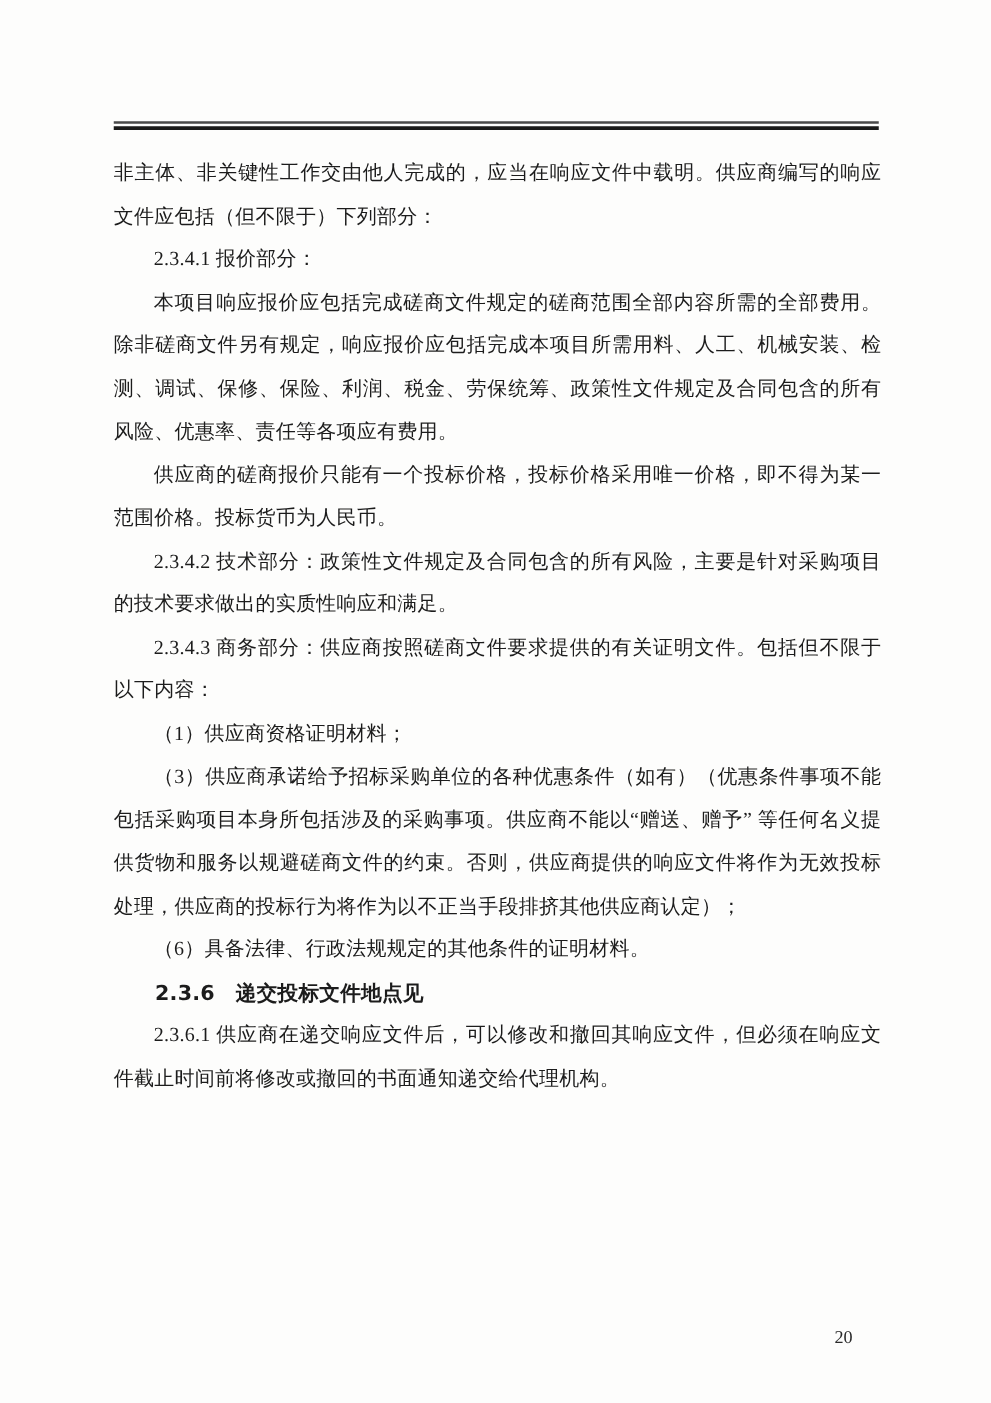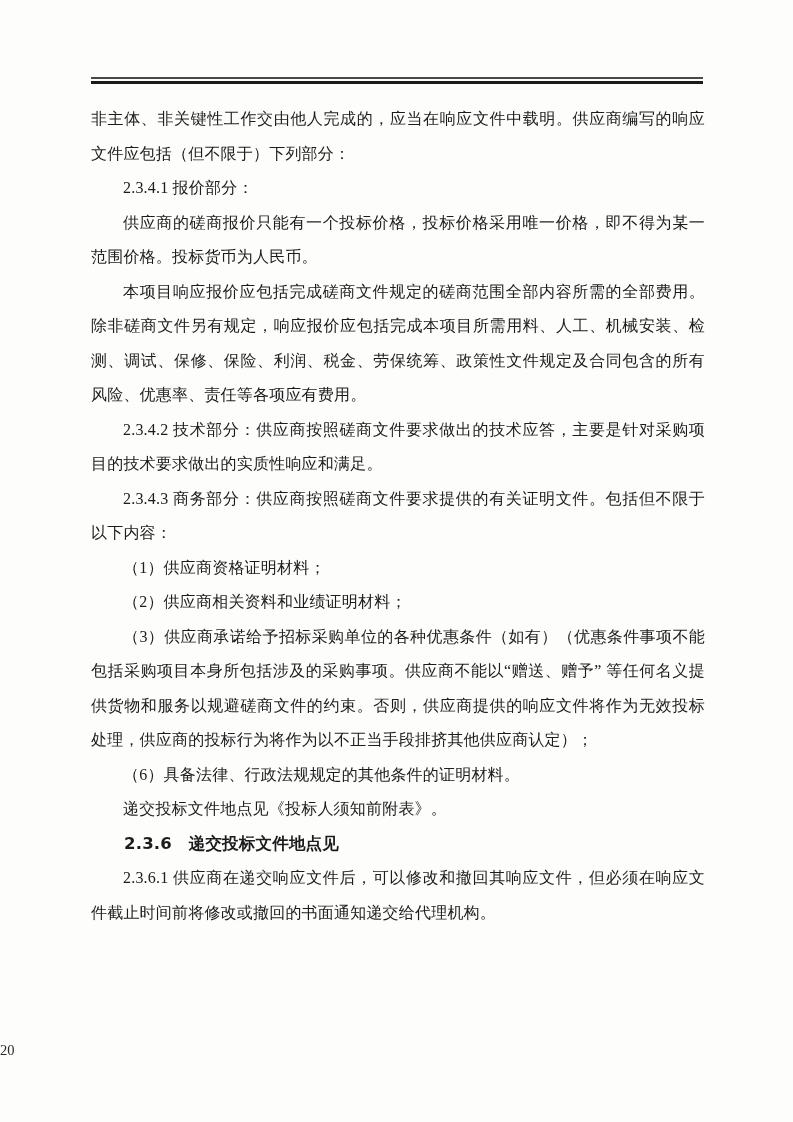--- a/index.html
+++ b/index.html
@@ -12,20 +12,21 @@
     background: #fdfdfc;
     position: relative;
     overflow: hidden;
     font-family: "Liberation Serif", "DejaVu Serif", serif;
     color: #1c1c1c;
   }
   .page {
     position: absolute;
     inset: 0;
     background: #fdfdfc;
+    margin-top: 20px;
   }
   .header-rule {
     position: absolute;
     left: 91px;
     top: 77px;
     width: 612px;
     height: 7px;
     box-sizing: border-box;
     border-top: 2px solid #4a4a4a;
     border-bottom: 3px solid #1a1a1a;
@@ -55,40 +56,38 @@
     text-indent: 2em;
     font-weight: bold;
     font-family: "DejaVu Sans", "Liberation Sans", sans-serif;
     font-size: 16.5px;
   }
   .footer {
     position: absolute;
     left: 0;
     top: 1042px;
     width: 682px;
-    text-align: left;
+    text-align: right;
     font-size: 14.5px;
     color: #2a2a2a;
     font-family: "Liberation Serif", "DejaVu Serif", serif;
   }
 </style>
 </head>
 <body>
 
 <div class="page">
   <div class="header-rule"></div>
   <div class="content">
       <p class="para flush">非主体、非关键性工作交由他人完成的，应当在响应文件中载明。供应商编写的响应文件应包括（但不限于）下列部分：</p>
       <p class="para indent">2.3.4.1 报价部分：</p>
+      <p class="para indent">本项目响应报价应包括完成磋商文件规定的磋商范围全部内容所需的全部费用。除非磋商文件另有规定，响应报价应包括完成本项目所需用料、人工、机械安装、检测、调试、保修、保险、利润、税金、劳保统筹、政策性文件规定及合同包含的所有风险、优惠率、责任等各项应有费用。</p>
       <p class="para indent">供应商的磋商报价只能有一个投标价格，投标价格采用唯一价格，即不得为某一范围价格。投标货币为人民币。</p>
-      <p class="para indent">本项目响应报价应包括完成磋商文件规定的磋商范围全部内容所需的全部费用。除非磋商文件另有规定，响应报价应包括完成本项目所需用料、人工、机械安装、检测、调试、保修、保险、利润、税金、劳保统筹、政策性文件规定及合同包含的所有风险、优惠率、责任等各项应有费用。</p>
-      <p class="para indent">2.3.4.2 技术部分：供应商按照磋商文件要求做出的技术应答，主要是针对采购项目的技术要求做出的实质性响应和满足。</p>
+      <p class="para indent">2.3.4.2 技术部分：政策性文件规定及合同包含的所有风险，主要是针对采购项目的技术要求做出的实质性响应和满足。</p>
       <p class="para indent">2.3.4.3 商务部分：供应商按照磋商文件要求提供的有关证明文件。包括但不限于以下内容：</p>
       <p class="para indent">（1）供应商资格证明材料；</p>
-      <p class="para indent">（2）供应商相关资料和业绩证明材料；</p>
       <p class="para indent">（3）供应商承诺给予招标采购单位的各种优惠条件（如有）（优惠条件事项不能包括采购项目本身所包括涉及的采购事项。供应商不能以“赠送、赠予” 等任何名义提供货物和服务以规避磋商文件的约束。否则，供应商提供的响应文件将作为无效投标处理，供应商的投标行为将作为以不正当手段排挤其他供应商认定）；</p>
       <p class="para indent">（6）具备法律、行政法规规定的其他条件的证明材料。</p>
-      <p class="para indent">递交投标文件地点见《投标人须知前附表》。</p>
       <p class="para heading">2.3.6　递交投标文件地点见</p>
       <p class="para indent">2.3.6.1 供应商在递交响应文件后，可以修改和撤回其响应文件，但必须在响应文件截止时间前将修改或撤回的书面通知递交给代理机构。</p>
     </div>
   <div class="footer">20</div>
 </div>
 
 </body></html>

